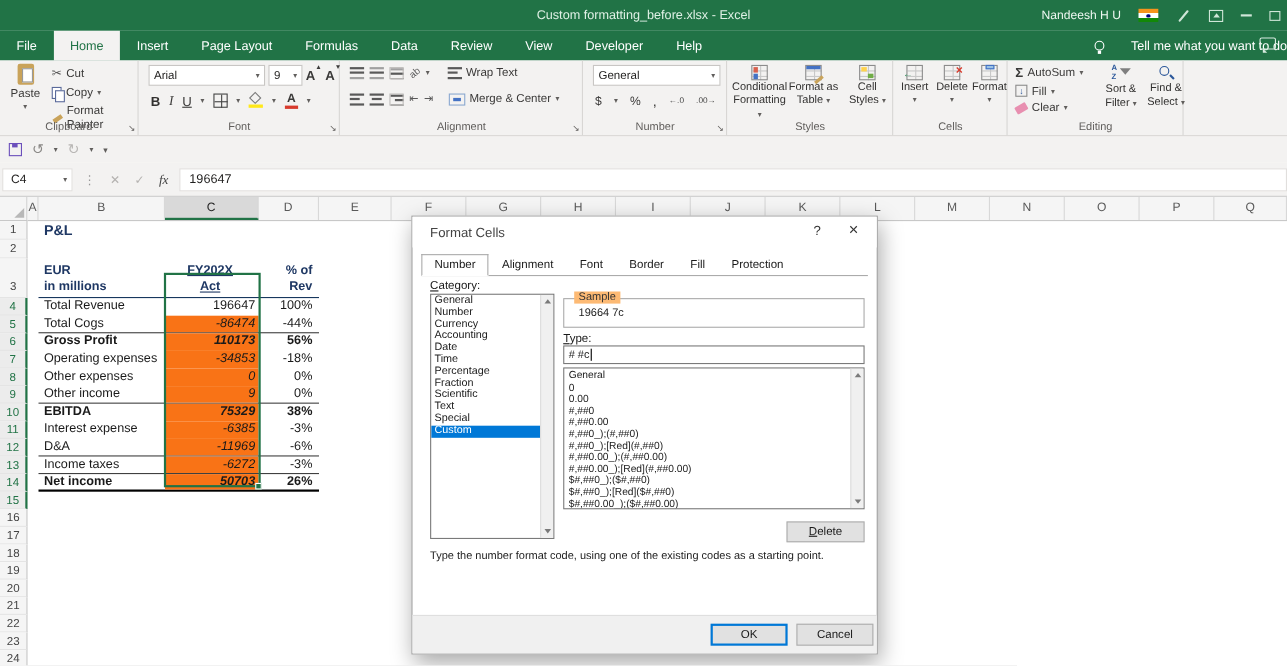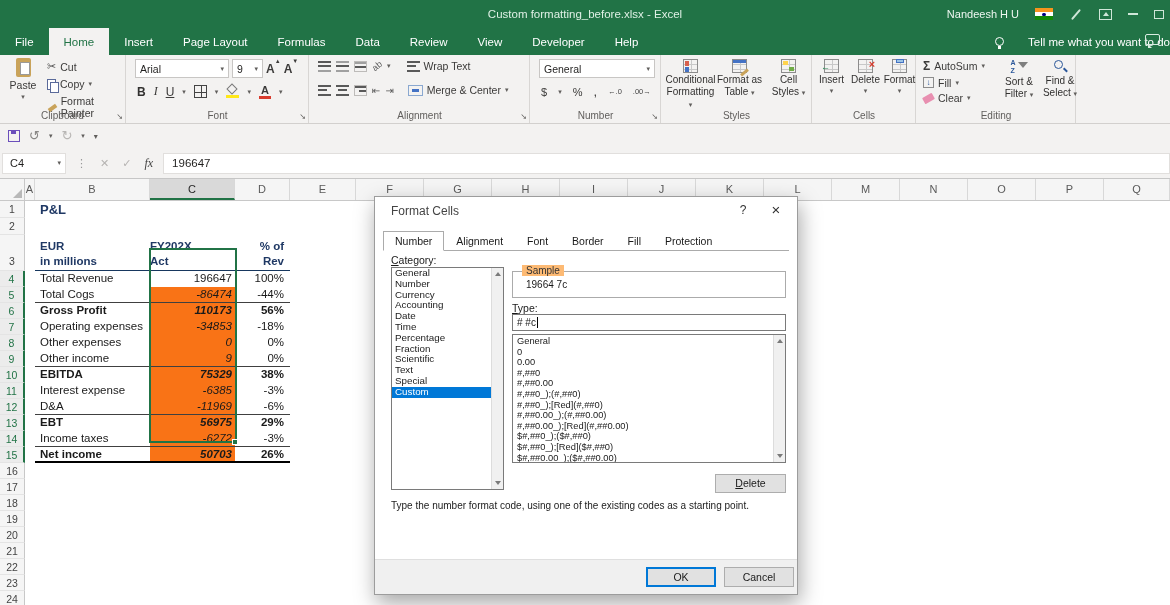--- a/index.html
+++ b/index.html
@@ -145,21 +145,21 @@
   .rh:nth-child(-n+2){height:17px;line-height:17px}
   .rh:nth-child(3){height:36px;line-height:52px}
   .rh:nth-child(n+4):nth-child(-n+15){color:#217346;background:#ececec;border-right:2px solid #217346;}
 
   .pltable { position:absolute; left:35px; top:22px; width:255px; font-size:11.5px; color:#1a1a1a; }
   .pltitle { height:17px; line-height:17px; font-weight:bold; font-size:13px; color:#1f3864; padding-left:5px; }
   .plblank { height:17px; }
   .plhead { height:36px; display:flex; border-bottom:1.5px solid #17375e; font-weight:bold; color:#1f3864; }
   .plhead > div { display:flex; flex-direction:column; justify-content:flex-end; line-height:1.3; padding-bottom:1px; }
   .hB { width:115px; padding-left:5px; }
-  .hC { width:85px; text-align:left; padding-right:3px; }
+  .hC { width:85px; text-align:center; padding-right:3px;text-decoration:underline; }
   .hD { width:55px; text-align:right; padding-right:6px; }
   .plrow { height:16px; display:flex; line-height:15.5px; }
   .plrow.bold { font-weight:bold; }
   .plrow.line { border-bottom:1px solid #404040; }
   .plrow.thick { border-bottom:2.5px solid #000; }
   .cB { width:115px; padding-left:5px; white-space:nowrap; overflow:hidden; }
   .cC { width:85px; text-align:right; padding-right:3px; }
   .cD { width:55px; text-align:right; padding-right:6px; }
   .plrows .plrow:nth-child(n+2) .cC { background:#f97316;font-style:italic; }
   .selbox { position:absolute; left:149px; top:69px; width:88px; height:195px; border:2px solid #217346; pointer-events:none; }
@@ -274,21 +274,21 @@
             </span>
           <span>Format Painter</span>
         </div>
       </div>
       <div class="grp-label">Clipboard</div>
       <div class="launcher">↘</div>
     </div>
 
     <div class="grp" style="left:127px;width:182px">
       <div class="fg-r1">
-        <div class="combo" style="width:94px">
+        <div class="combo" style="width:106px">
           <span>Arial</span>
           <span class="dd">▾</span>
         </div>
         <div class="combo" style="width:31px">
           <span>9</span>
           <span class="dd">▾</span>
         </div>
         <span class="upA"><span>A</span><sup>▲</sup></span>
         <span class="dnA"><span>A</span><sup>▼</sup></span>
       </div>
@@ -581,25 +581,20 @@
           <div class="plrow">
           <div class="cB">Interest expense</div>
           <div class="cC">-6385</div>
           <div class="cD">-3%</div>
         </div>
           <div class="plrow line">
           <div class="cB">D&amp;A</div>
           <div class="cC">-11969</div>
           <div class="cD">-6%</div>
         </div>
-          <div class="plrow bold">
-          <div class="cB">EBT</div>
-          <div class="cC">56975</div>
-          <div class="cD">29%</div>
-        </div>
           <div class="plrow line">
           <div class="cB">Income taxes</div>
           <div class="cC">-6272</div>
           <div class="cD">-3%</div>
         </div>
           <div class="plrow bold thick">
           <div class="cB">Net income</div>
           <div class="cC">50703</div>
           <div class="cD">26%</div>
         </div>

